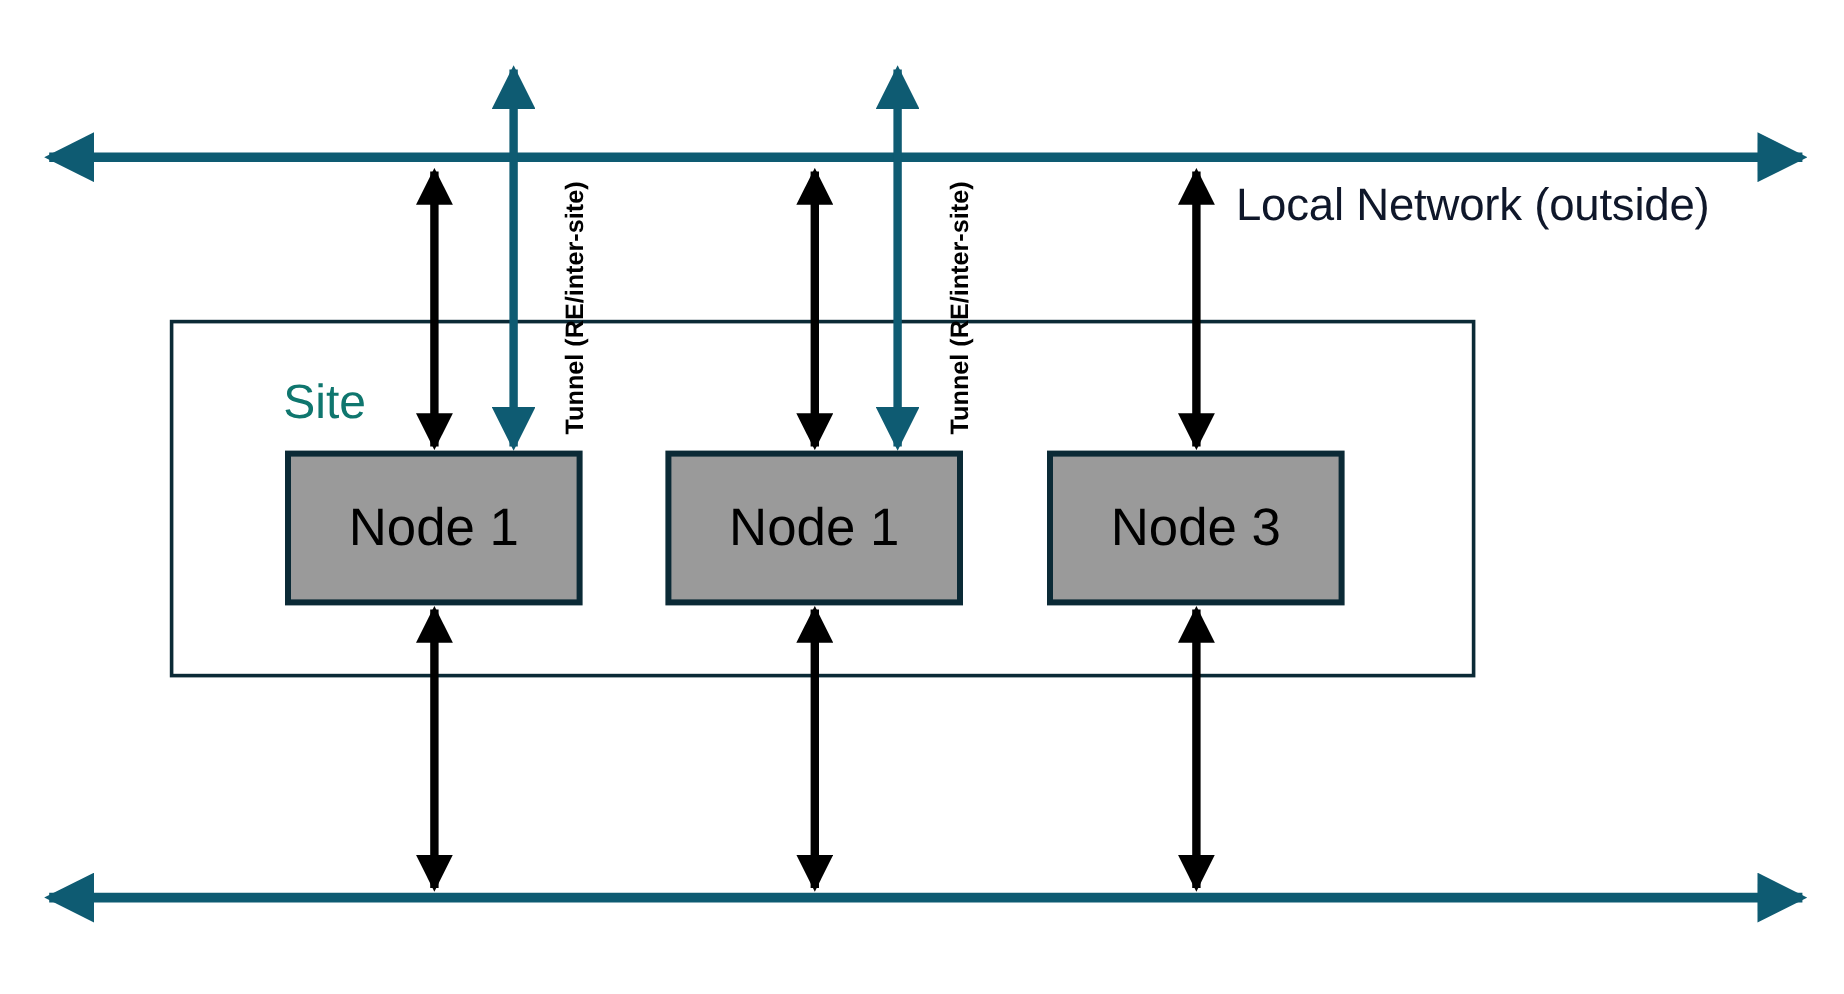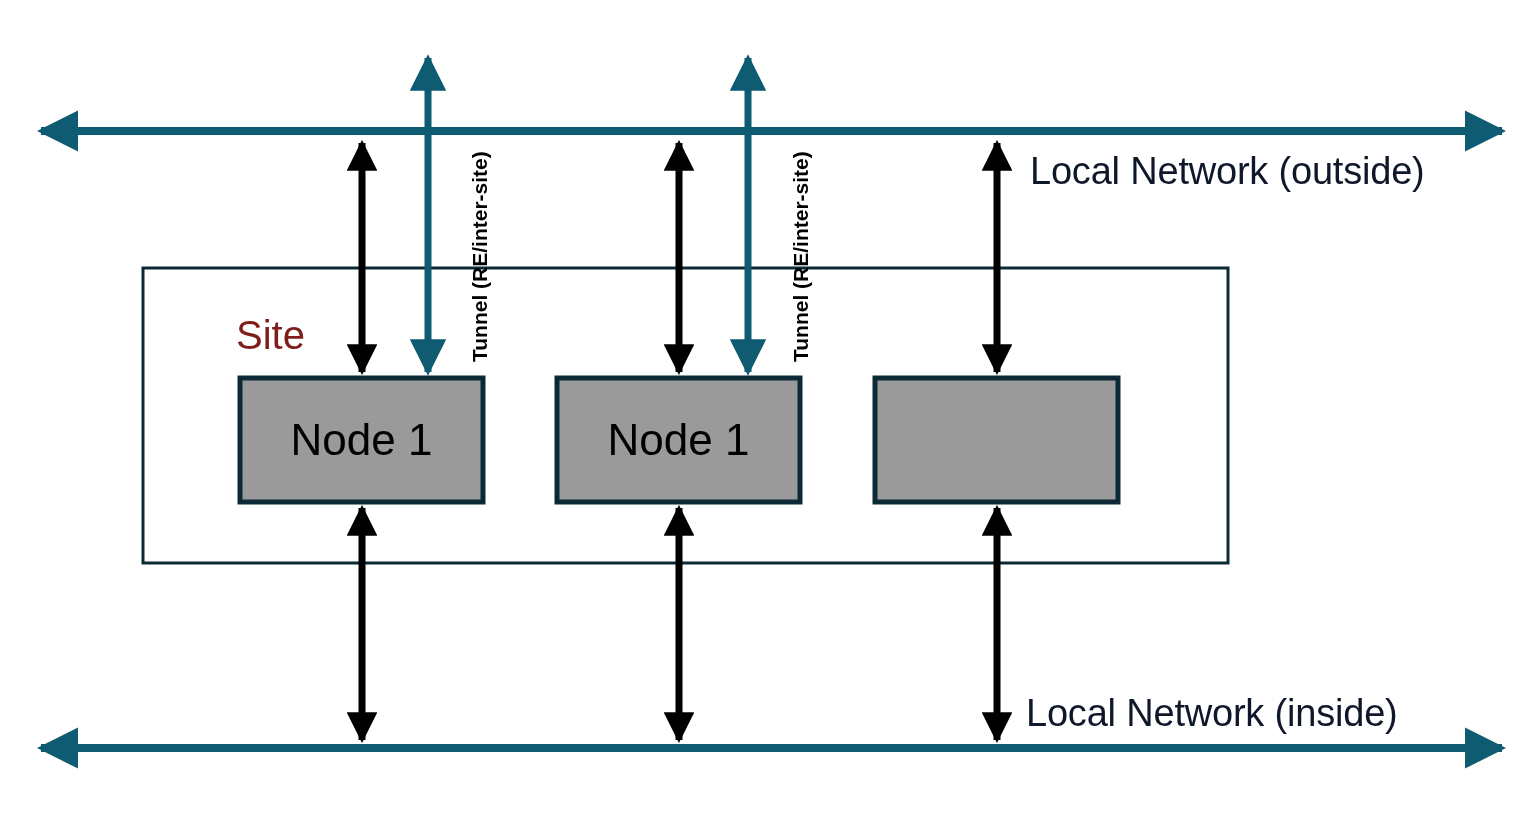--- a/index.html
+++ b/index.html
@@ -31,21 +31,21 @@
     font-weight: 400;
     color: #0f172a;
     white-space: nowrap;
     letter-spacing: -0.2px;
   }
   .site-label {
     position: absolute;
     font-family: "Liberation Sans", sans-serif;
     font-size: 40px;
     font-weight: 400;
-    color: #7f1d1d;
+    color: #0f766e;
     white-space: nowrap;
   }
   .tunnel-label {
     position: absolute;
     font-family: "Liberation Sans", sans-serif;
     font-size: 21px;
     font-weight: bold;
     color: #000000;
     white-space: nowrap;
     transform-origin: 0 0;
@@ -103,22 +103,22 @@
 
     <line id="conn-node-3-downlink" x1="997" y1="508" x2="997" y2="740" stroke="#000000" stroke-width="7" marker-start="url(#black-arrow)" marker-end="url(#black-arrow)"></line>
 
     <rect id="node-1-rect" x="240" y="378" width="243" height="124" fill="#9a9a9a" stroke="#0b2a36" stroke-width="5"></rect>
     <rect id="node-2-rect" x="557" y="378" width="243" height="124" fill="#9a9a9a" stroke="#0b2a36" stroke-width="5"></rect>
     <rect id="node-3-rect" x="875" y="378" width="243" height="124" fill="#9a9a9a" stroke="#0b2a36" stroke-width="5"></rect>
   </svg>
 
   <div class="node-label" style="left:240px; top:378px; width:243px; height:124px;">Node 1</div>
   <div class="node-label" style="left:557px; top:378px; width:243px; height:124px;">Node 1</div>
+  <div class="node-label" style="left:875px; top:378px; width:243px; height:124px;">Node 3</div>
 
   <div class="site-label" style="left:236px; top:313px;">Site</div>
 
   <div class="net-label" style="left:1030px; top:150px;">Local Network (outside)</div>
-  <div class="net-label" style="left:1026px; top:692px;">Local Network (inside)</div>
 
   <div class="tunnel-label" style="left:468px; top:362px;">Tunnel (RE/inter-site)</div>
   <div class="tunnel-label" style="left:789px; top:362px;">Tunnel (RE/inter-site)</div>
 
 </div>
 
 </body></html>

